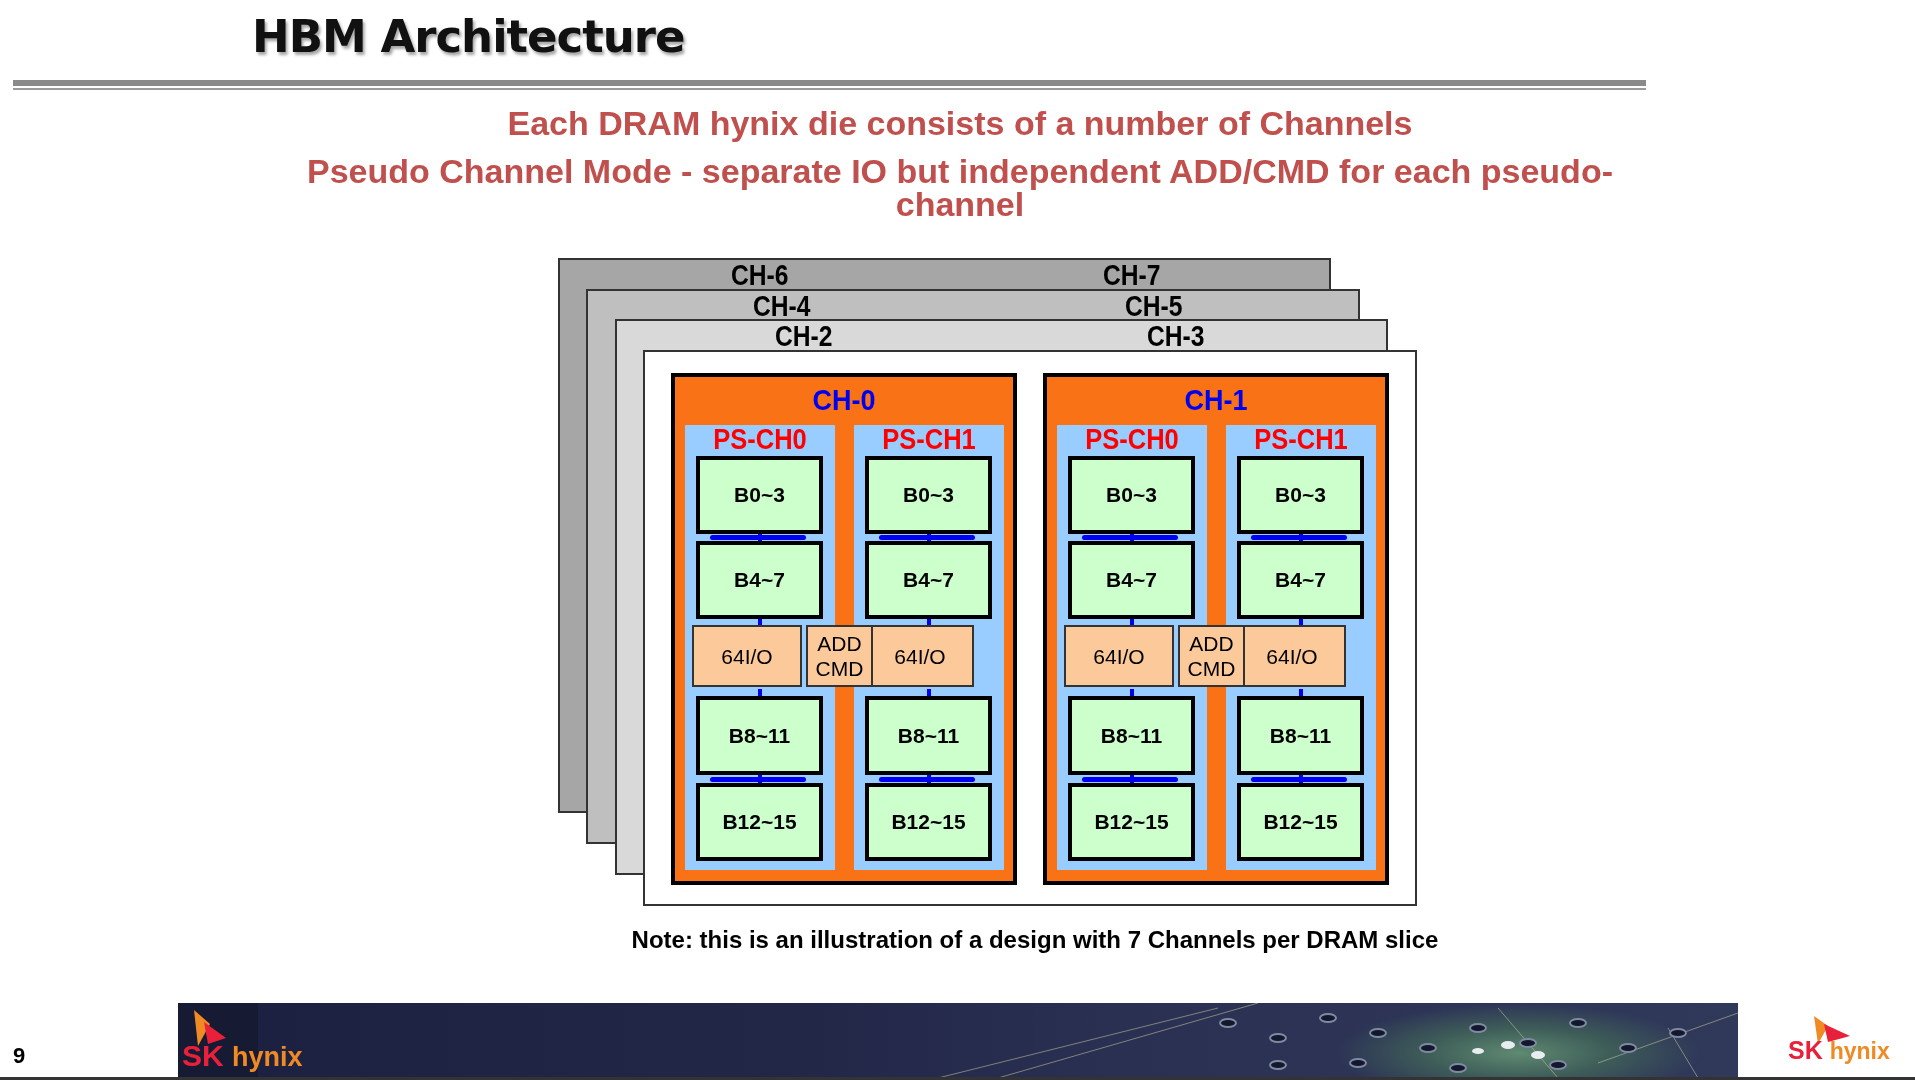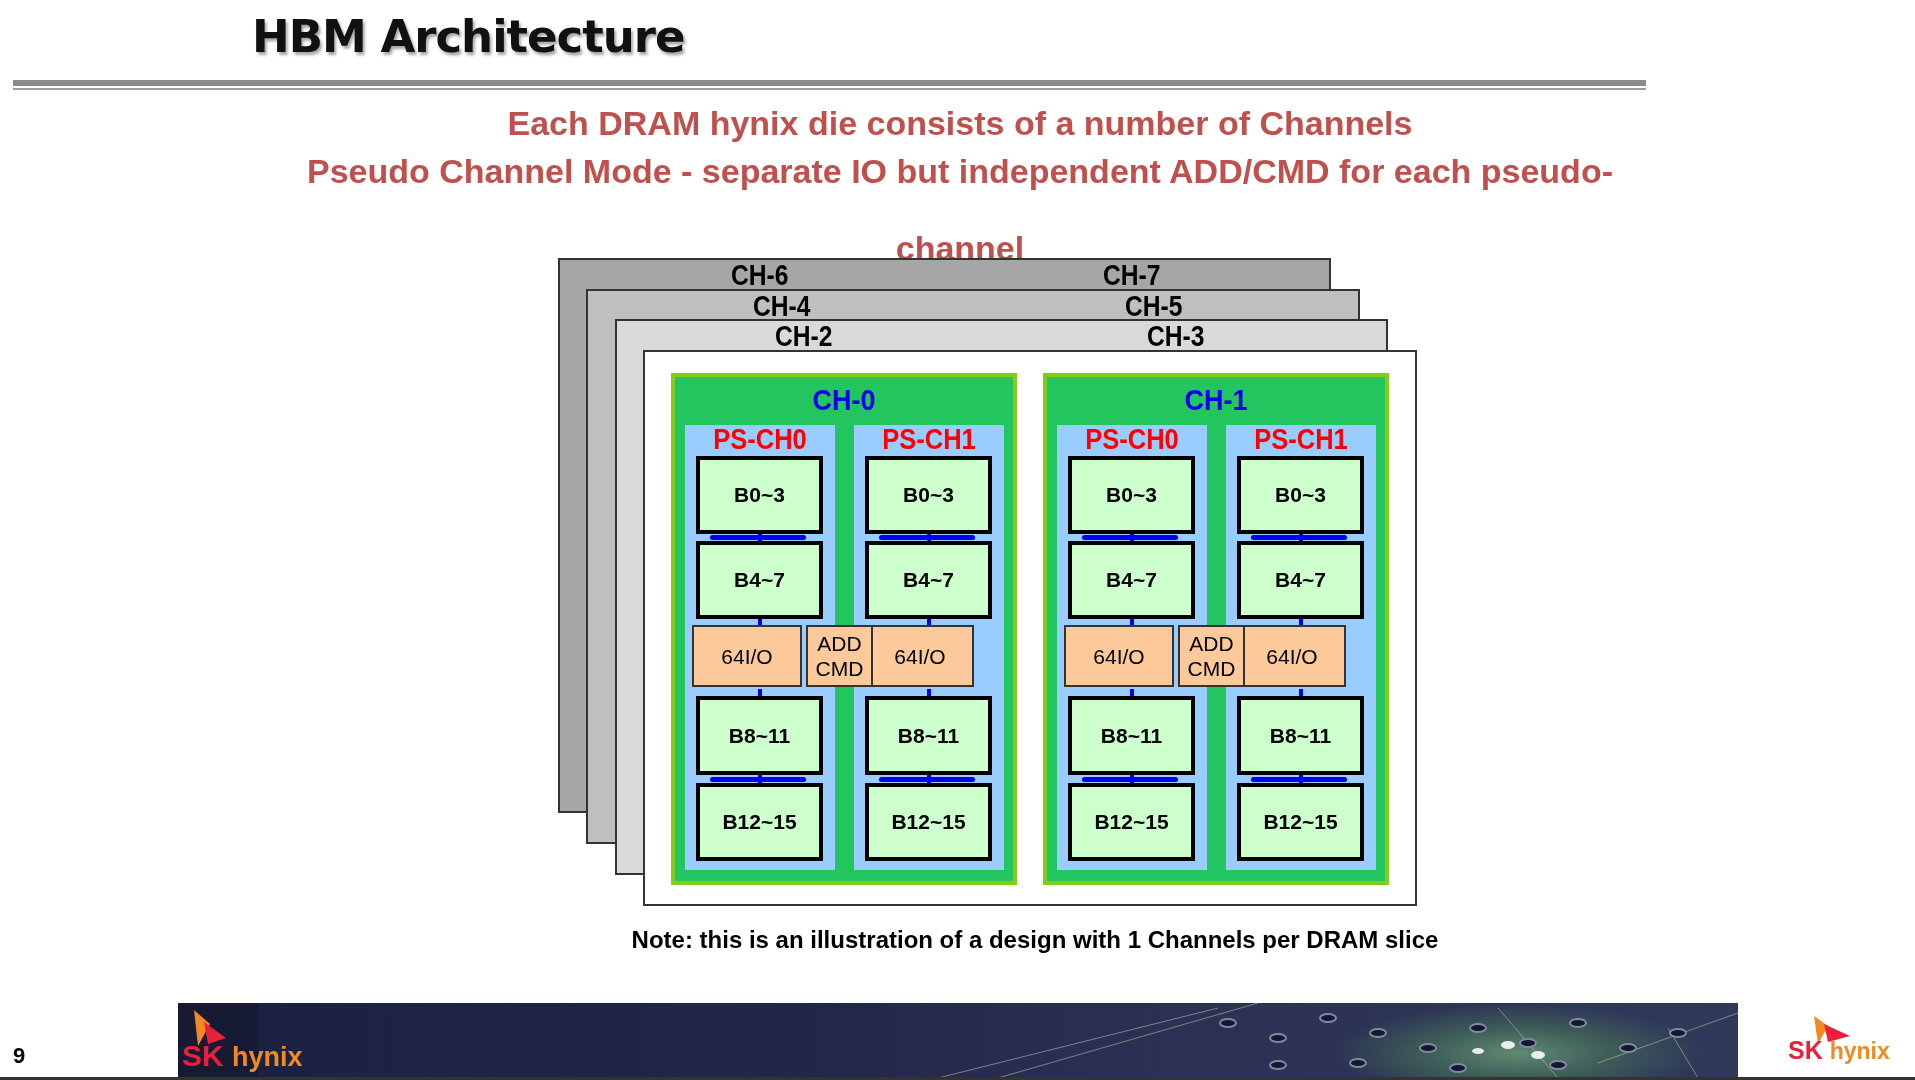--- a/index.html
+++ b/index.html
@@ -4,21 +4,21 @@
 <style>
   html, body { margin:0; padding:0; }
   body { width:1915px; height:1080px; position:relative; overflow:hidden; background:#ffffff; font-family:"Liberation Sans", sans-serif; }
   .abs { position:absolute; }
   .title { left:252px; top:10px; font-family:"DejaVu Sans", sans-serif; font-weight:bold; font-size:45px; color:#111; letter-spacing:-1px; text-shadow:2px 3px 3px rgba(0,0,0,0.35); white-space:nowrap; }
   .rule-thick { left:13px; top:80px; width:1633px; height:6px; background:#8a8a8a; }
   .rule-thin { left:13px; top:88px; width:1633px; height:2px; background:#9c9c9c; }
   .subtitle { left:250px; width:1420px; text-align:center; font-family:"Liberation Sans", sans-serif; font-weight:bold; font-size:34px; color:#c0504d; line-height:48px; }
   .layer { border:2px solid #333; box-sizing:border-box; }
   .layer-label { position:absolute; top:0; font-family:"Liberation Sans", sans-serif; font-weight:bold; font-size:29px; color:#000; line-height:30px; transform:scaleX(0.85); transform-origin:left top; }
-  .chbox { border:4px solid #84cc16; box-sizing:border-box; background:#22c55e; }
+  .chbox { border:4px solid #000000; box-sizing:border-box; background:#f97316; }
   .chtitle { position:absolute; left:0; right:0; text-align:center; font-weight:bold; font-size:30px; color:#0000ee; transform:scaleX(0.9); }
   .pscol { background:#99ccff; }
   .pslabel { position:absolute; left:0; right:0; text-align:center; top:-2px; font-weight:bold; font-size:29px; color:#ff0000; transform:scaleX(0.88); }
   .bank { background:#ccffcc; border:4px solid #000; box-sizing:border-box; display:flex; align-items:center; justify-content:center; font-weight:bold; font-size:21px; color:#000; }
   .io { background:#fcc99b; border:2px solid #333; box-sizing:border-box; display:flex; align-items:center; justify-content:center; font-size:21px; color:#000; text-align:center; line-height:25px; }
   .bar { background:#0000ee; border-radius:3px; }
   .stem { background:#0000ee; }
   .note { left:620px; width:830px; top:926px; text-align:center; font-weight:bold; font-size:24px; color:#000; white-space:nowrap; }
   .pagenum { left:13px; top:1043px; font-weight:bold; font-size:22px; color:#000; }
   .banner { left:178px; top:1003px; width:1560px; height:75px; overflow:hidden;
@@ -30,21 +30,21 @@
 </style>
 </head>
 <body>
 
 <div class="abs title">HBM Architecture</div>
 <div class="abs rule-thick"></div>
 <div class="abs rule-thin"></div>
 
 <div class="abs subtitle" style="top:99px;">Each DRAM hynix die consists of a number of Channels</div>
 <div class="abs subtitle" style="top:147px;">Pseudo Channel Mode - separate IO but independent ADD/CMD for each pseudo-</div>
-<div class="abs subtitle" style="top:180px;margin-top:44px;">channel</div>
+<div class="abs subtitle" style="top:180px;">channel</div>
 
 <div class="abs" style="left:15px;top:0;width:1915px;height:1000px;">
 
   <div class="abs layer" style="left:543px;top:258px;width:773px;height:555px;background:#a6a6a6;">
     <span class="layer-label" style="left:171px;">CH-6</span>
     <span class="layer-label" style="left:543px;">CH-7</span>
   </div>
   <div class="abs layer" style="left:571px;top:289px;width:774px;height:555px;background:#bfbfbf;">
     <span class="layer-label" style="left:165px;">CH-4</span>
     <span class="layer-label" style="left:537px;">CH-5</span>
@@ -122,21 +122,21 @@
         <div class="abs io" style="left: 17px; top: 248px; width: 110px; height: 62px;">64I/O</div>
         <div class="abs io" style="left: 191px; top: 248px; width: 108px; height: 62px;">64I/O</div>
         <div class="abs io" style="left: 131px; top: 248px; width: 67px; height: 62px; flex-direction: column;">
           <span>ADD</span>
           <span>CMD</span>
         </div>
       </div>
     </div>
 </div>
 
-<div class="abs note">Note: this is an illustration of a design with 1 Channels per DRAM slice</div>
+<div class="abs note">Note: this is an illustration of a design with 7 Channels per DRAM slice</div>
 
 <div class="abs pagenum">9</div>
 
 <div class="abs banner">
   <svg width="1560" height="75" style="position:absolute;left:0;top:0;">
     <g stroke="#c9c6a0" stroke-width="1" opacity="0.55" fill="none">
       <line x1="760" y1="75" x2="1040" y2="5"></line>
       <line x1="820" y1="75" x2="1080" y2="0"></line>
       <line x1="1380" y1="75" x2="1320" y2="5"></line>
       <line x1="1520" y1="75" x2="1490" y2="25"></line>

